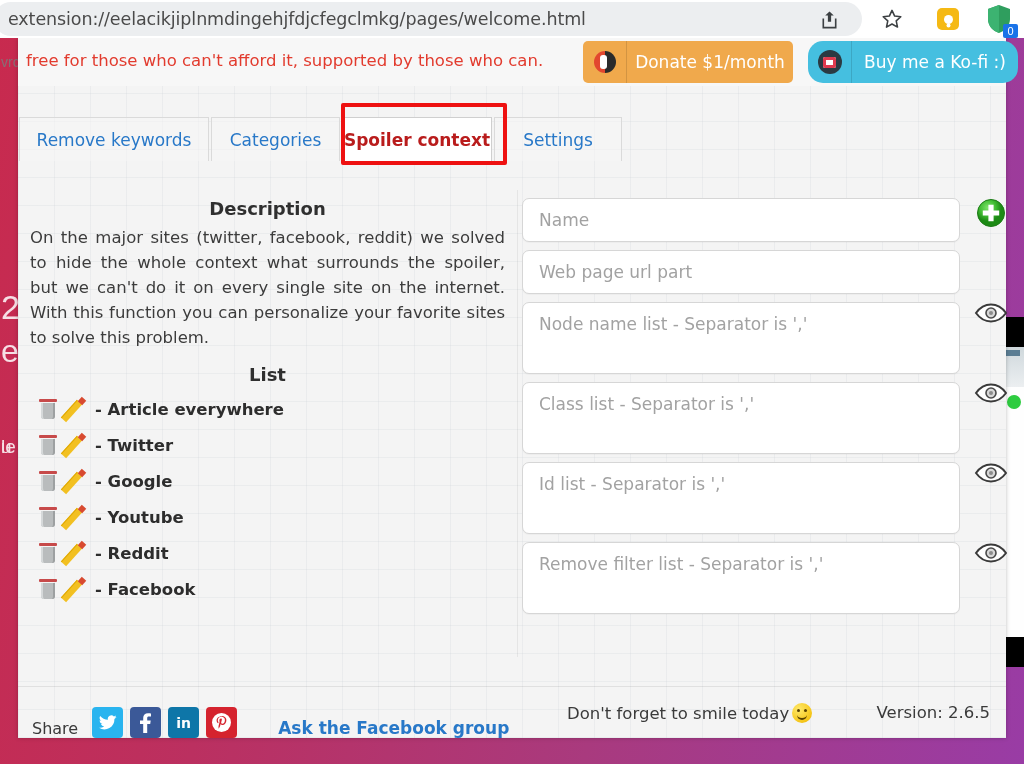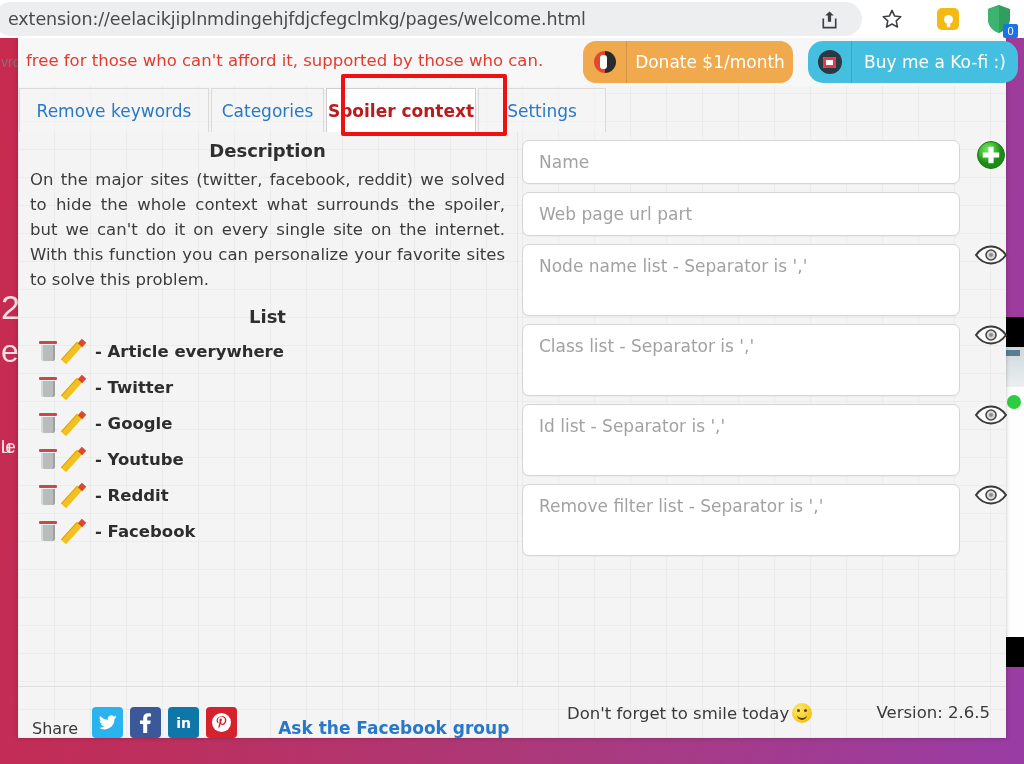--- a/index.html
+++ b/index.html
@@ -101,36 +101,37 @@
   
   #popup-panel {
     position: absolute; left: 18px; top: 38px; width: 988px; height: 700px;
     background:
       repeating-linear-gradient(0deg, rgba(170,180,190,0.13) 0 1px, rgba(0,0,0,0) 1px 28px),
       repeating-linear-gradient(90deg, rgba(170,180,190,0.13) 0 1px, rgba(0,0,0,0) 1px 36px),
       #f4f4f4;
     z-index: 20;
     display: flex; flex-direction: column;
     box-shadow: 0 0 4px rgba(0,0,0,0.25);
+    gap: 29px;
   }
 
   
   #promo-bar {
     height: 48px; flex: 0 0 48px; position: relative;
     background: #f7f7f7;
     display: flex; align-items: center;
   }
   #promo-message {
     position: absolute; left: 8px; top: 13px;
     color: #e23b2e; font-size: 16.5px; white-space: nowrap;
     font-family: "DejaVu Sans", sans-serif;
   }
   #donate-button {
     position: absolute; left: 565px; top: 3px; width: 210px; height: 42px;
-    background: #f0a94c; border-radius: 13px;
+    background: #f0a94c; border-radius: 5px;
     display: flex; align-items: center; cursor: pointer;
   }
   #donate-icon {
     width: 44px; height: 42px; display: flex; align-items: center; justify-content: center;
     border-right: 1px solid rgba(0,0,0,0.12);
   }
   #donate-icon-inner {
     width: 22px; height: 22px; border-radius: 50%;
     background: linear-gradient(90deg, #e2472f 50%, #2b2b2b 50%);
     position: relative;
@@ -173,21 +174,21 @@
   .tab {
     height: 44px; margin-right: 2px;
     display: flex; align-items: center; justify-content: center;
     font-size: 17px; cursor: pointer;
     border: 1px solid #dadada; border-bottom: none;
     color: #2878c8;
     font-family: "DejaVu Sans", sans-serif;
     background: rgba(246,246,246,0.55);
   }
   #tab-spoiler-keywords { width: 190px; }
-  #tab-categories { width: 113px; }
+  #tab-categories { width: 129px; }
   #tab-spoiler-context {
     width: 150px; background: #ffffff; color: #b91c1c; font-weight: bold;
     border-color: #cfcfcf;
     text-align: right;
   }
   #tab-settings { width: 128px; }
   #tab-highlight-box {
     position: absolute; left: 323px; top: -12px; width: 166px; height: 62px;
     border: 4px solid #ee1111; border-radius: 2px; pointer-events: none;
     z-index: 30;

